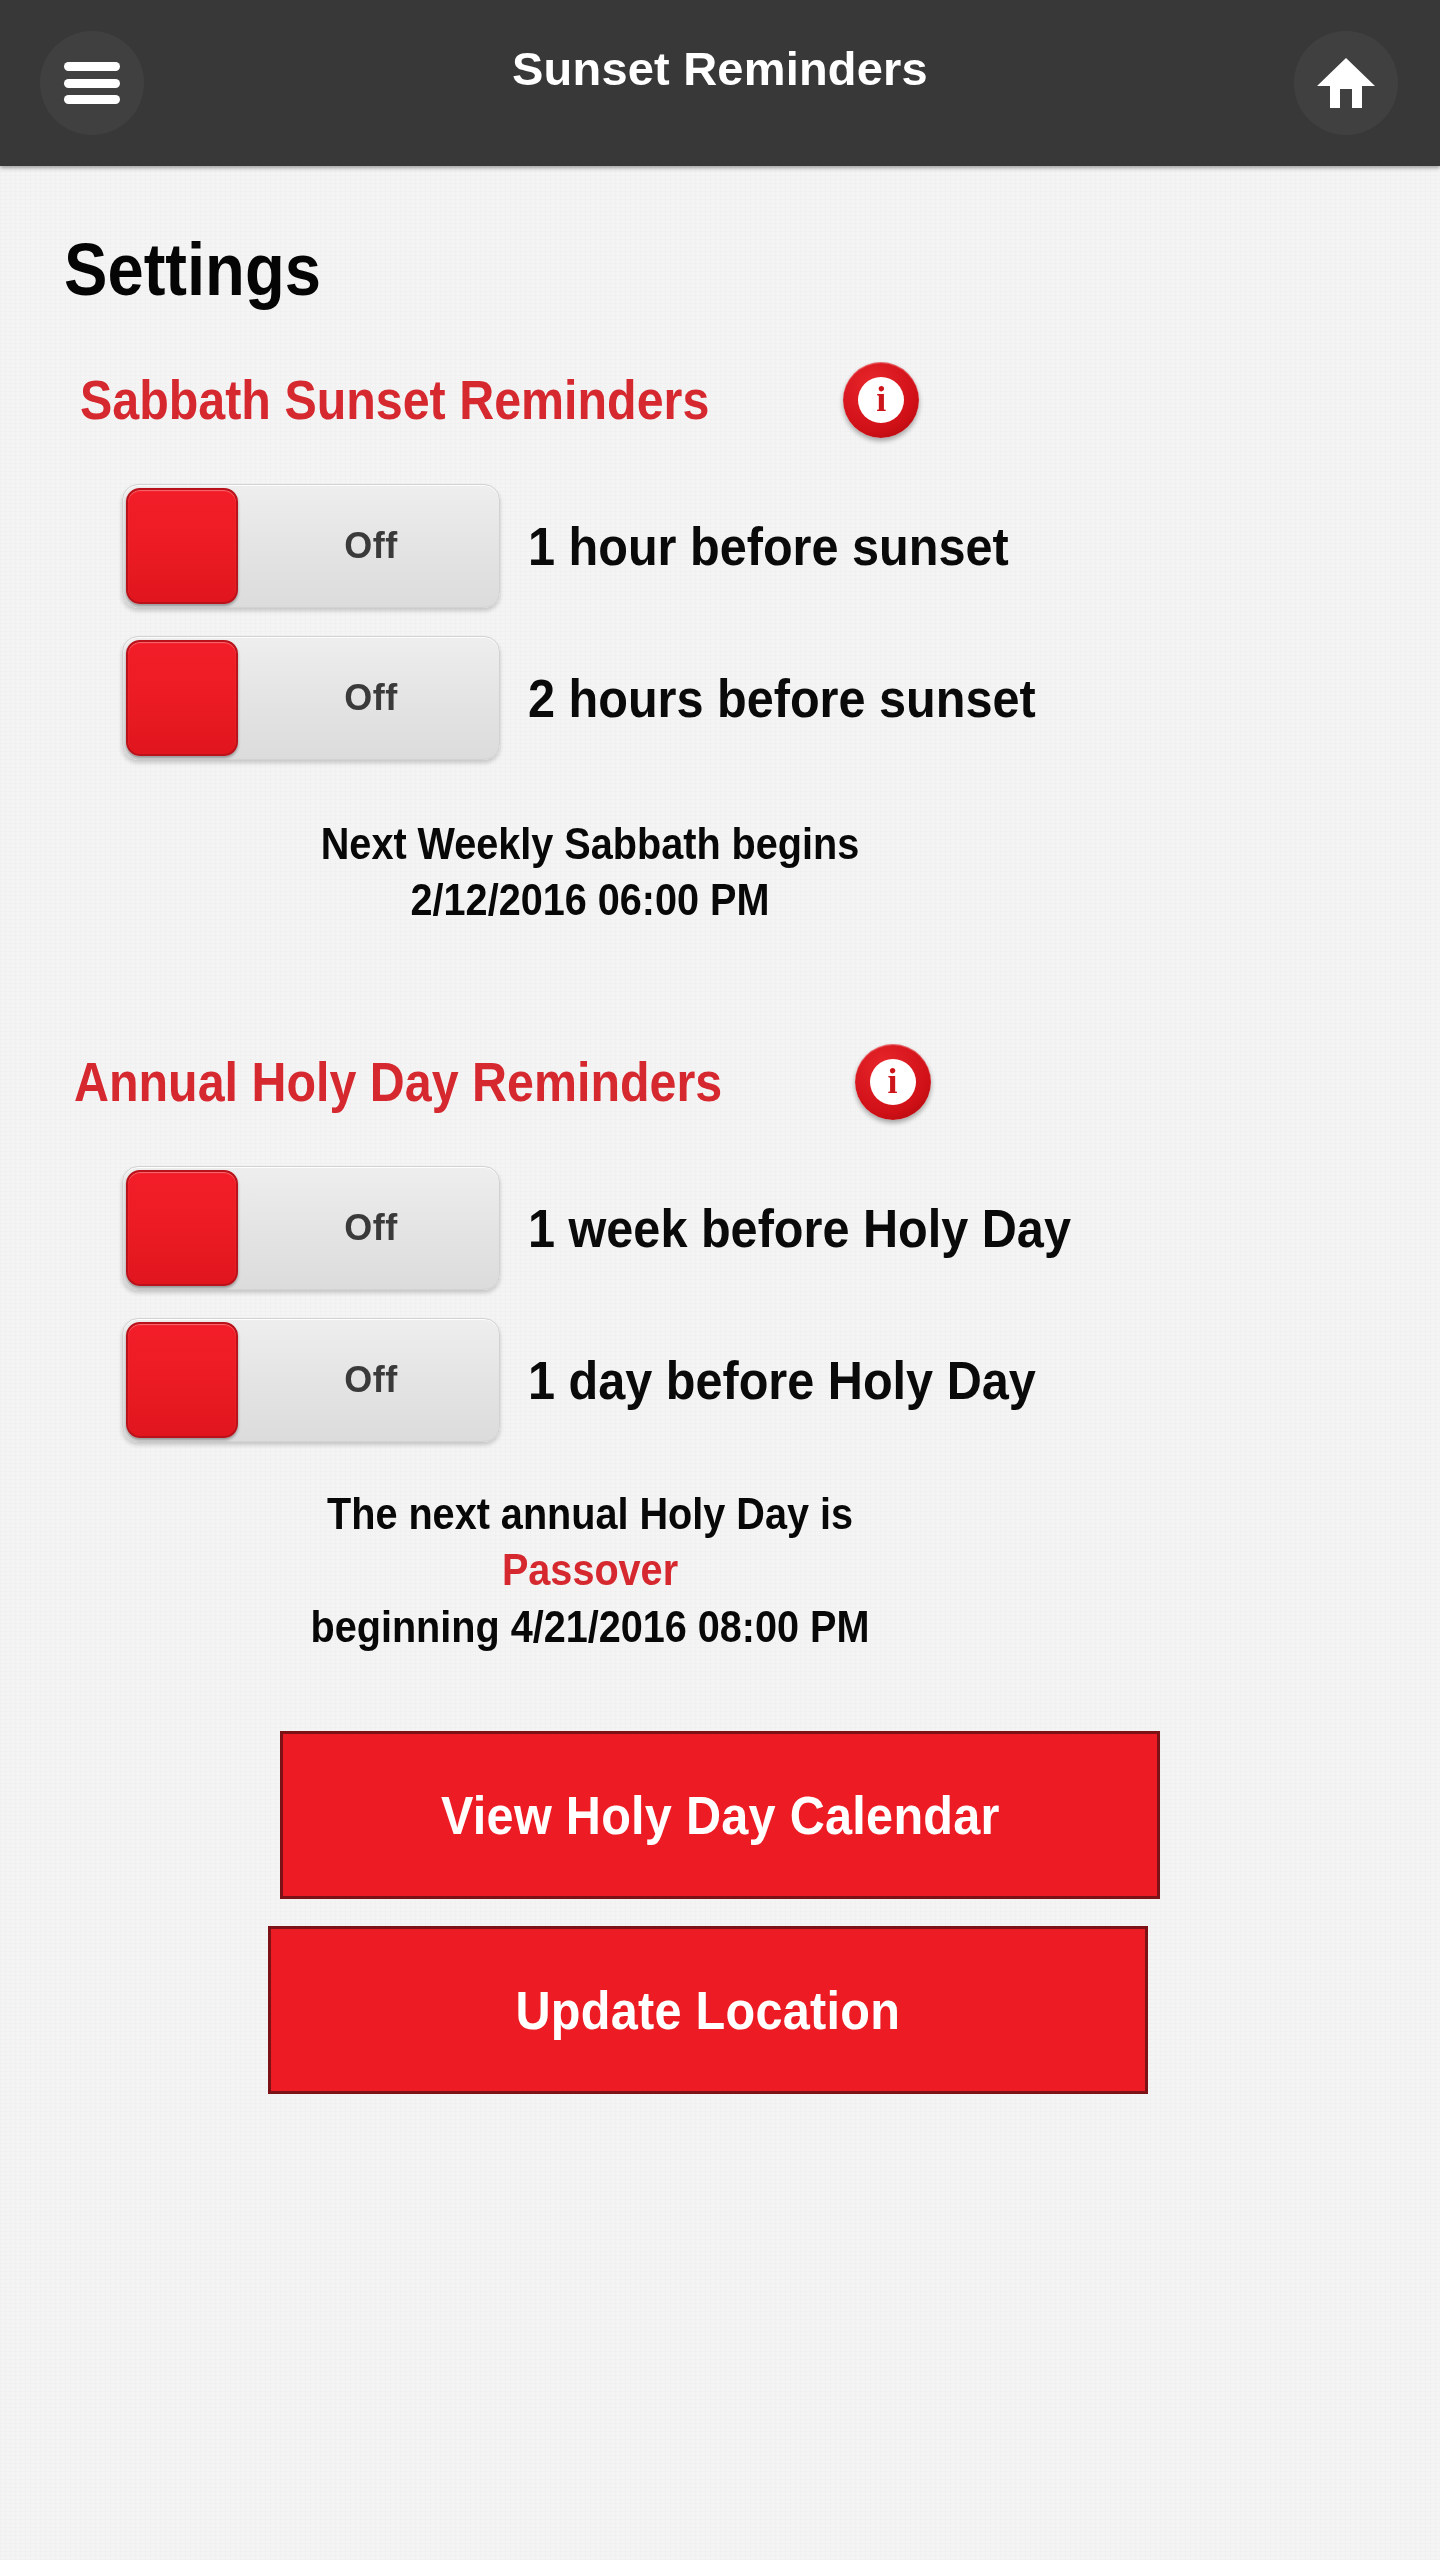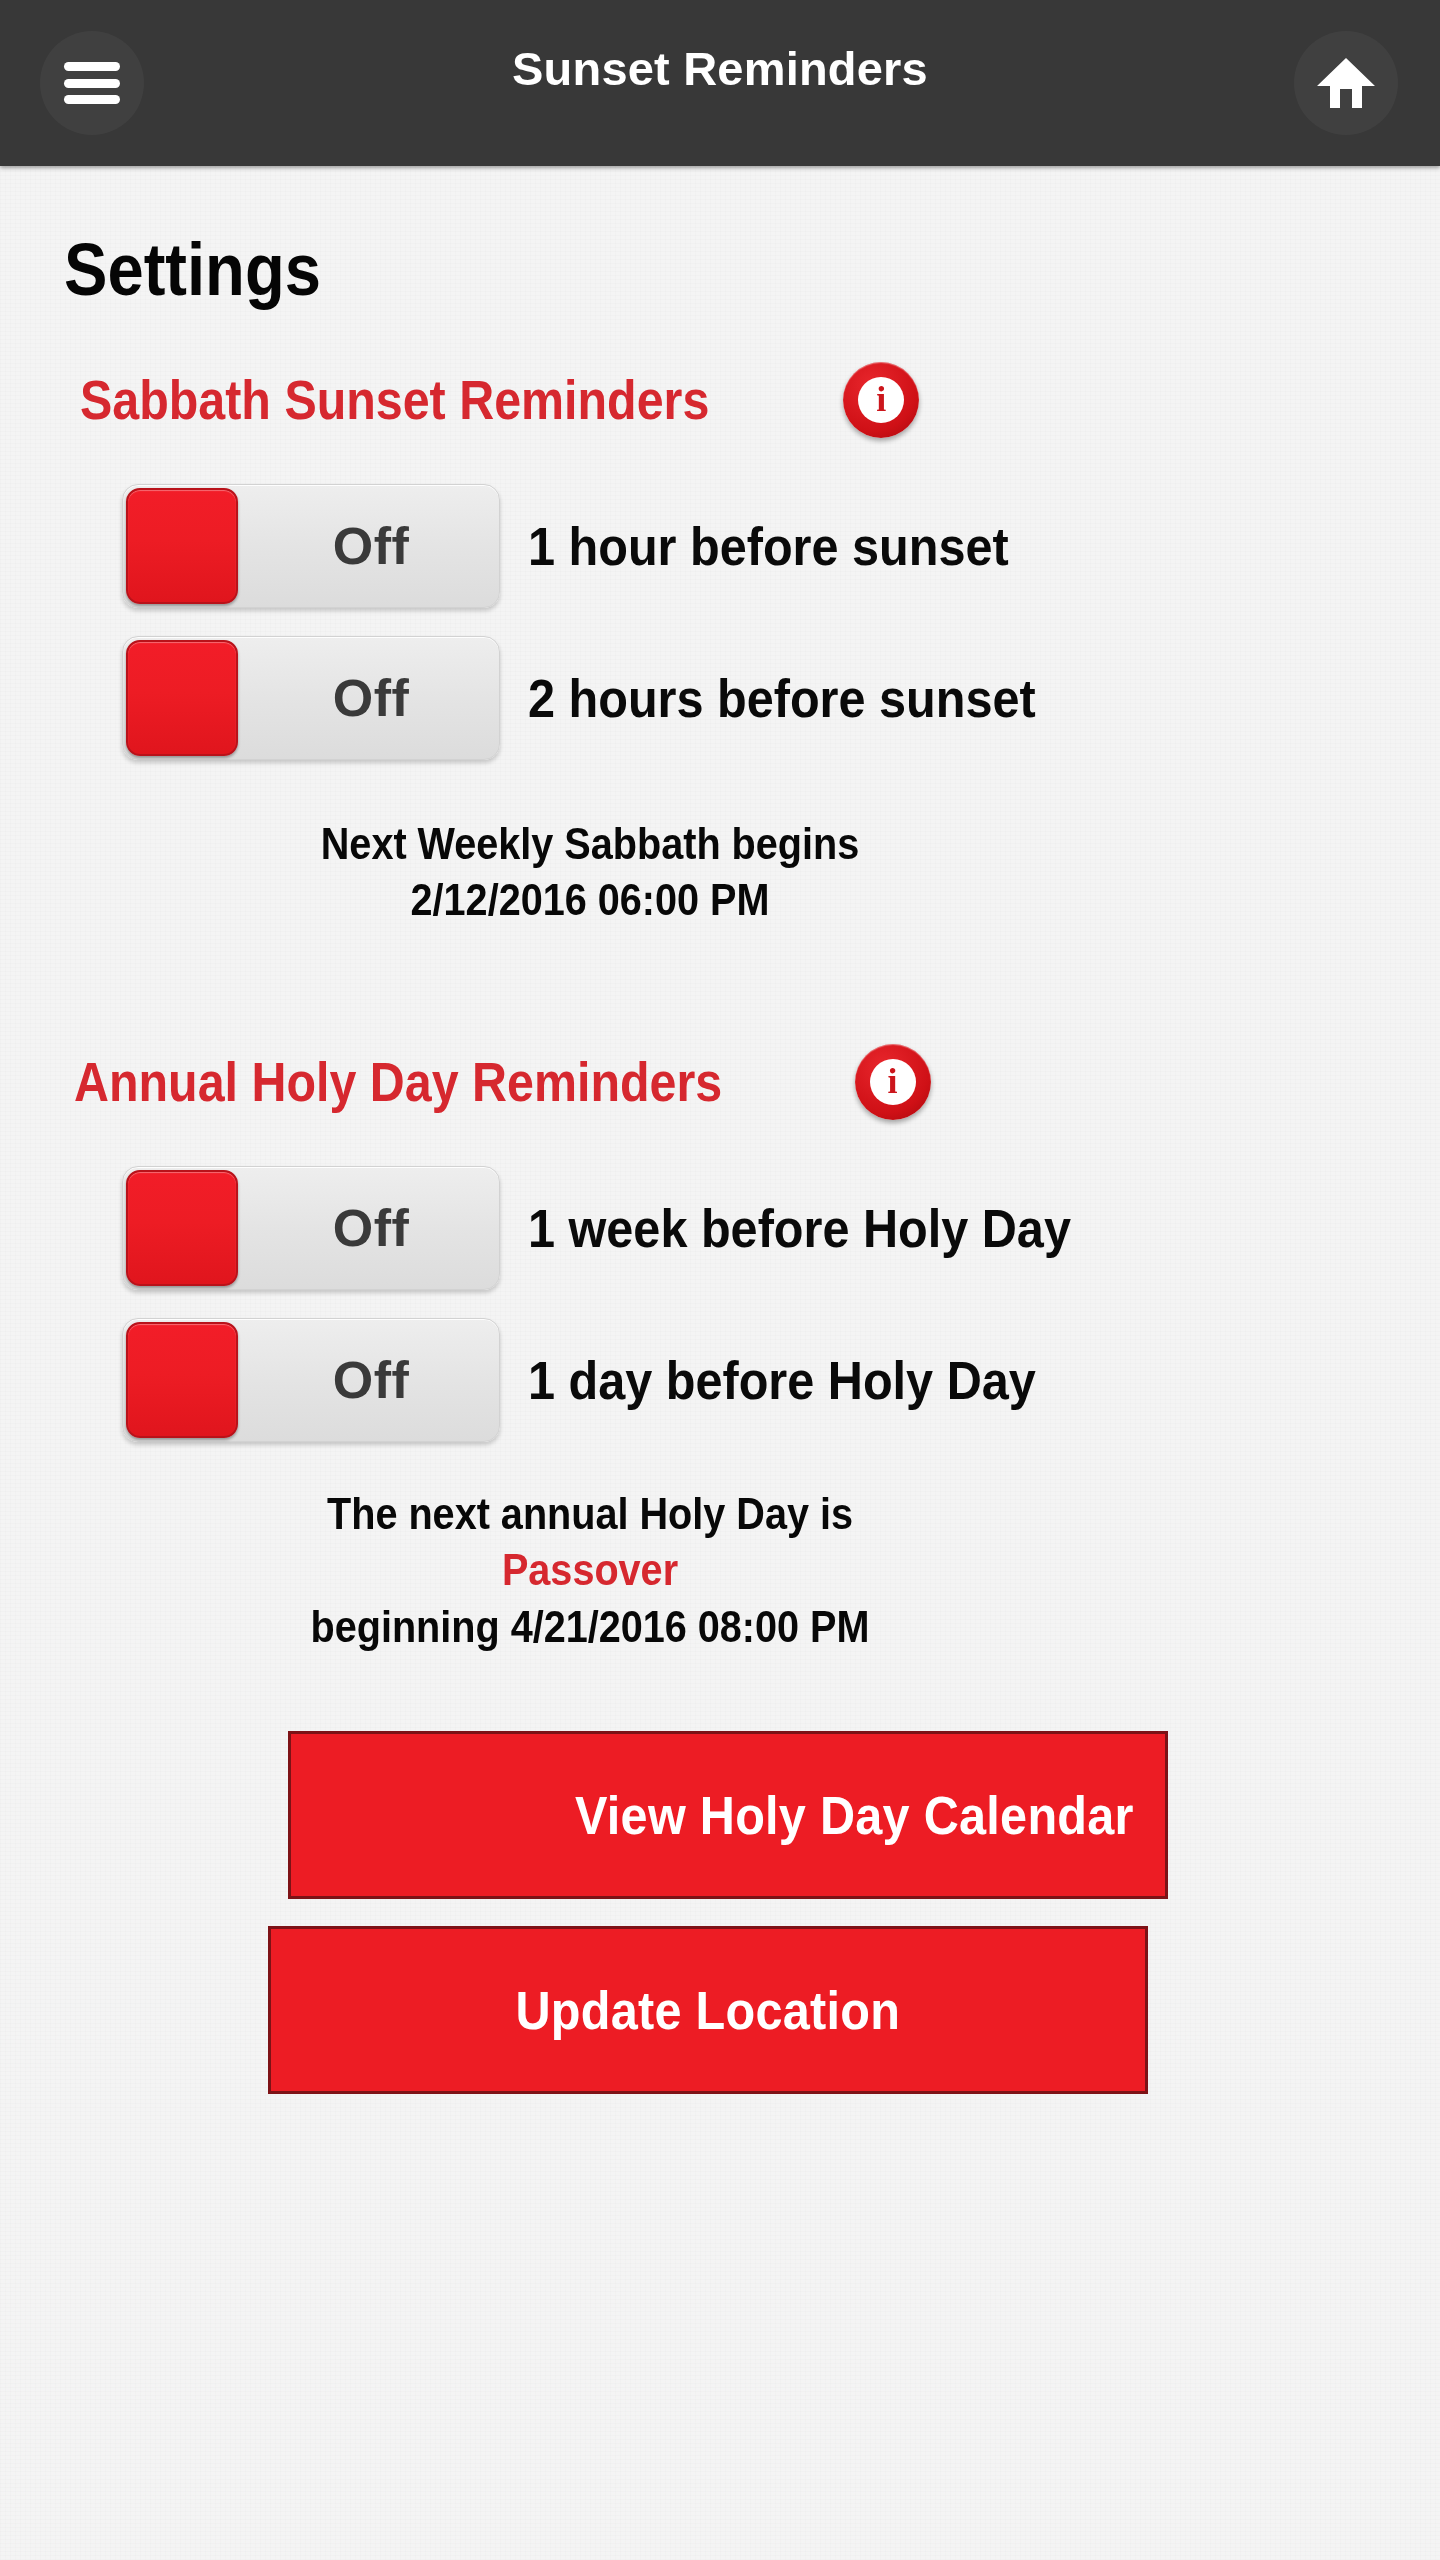--- a/index.html
+++ b/index.html
@@ -178,21 +178,21 @@
   }
   .toggle .state {
     position: absolute;
     left: 120px;
     right: 0;
     top: 0;
     bottom: 0;
     display: flex;
     align-items: center;
     justify-content: center;
-    font-size: 52px;
+    font-size: 36px;
     font-weight: bold;
     color: #3a3a3a;
     letter-spacing: 0.5px;
   }
   .toggle-label {
     font-size: 54px;
     font-weight: bold;
     color: #0a0a0a;
     white-space: nowrap;
     margin-left: 28px;
@@ -321,21 +321,21 @@
       </div>
       <div class="toggle-label">1 day before Holy Day</div>
     </div>
 
     <div class="info-block" style="top:1320px;">
       <div class="line">The next annual Holy Day is</div>
       <div class="line accent">Passover</div>
       <div class="line">beginning 4/21/2016 08:00 PM</div>
     </div>
 
-    <div class="big-btn" style="left:288px; top:1565px;justify-content:flex-end;">
+    <div class="big-btn" style="left:280px; top:1565px;">
       <span>View Holy Day Calendar</span>
     </div>
 
     <div class="big-btn" style="left:268px; top:1760px;text-align:right;">
       <span>Update Location</span>
     </div>
 
   </div>
 </div>
 

